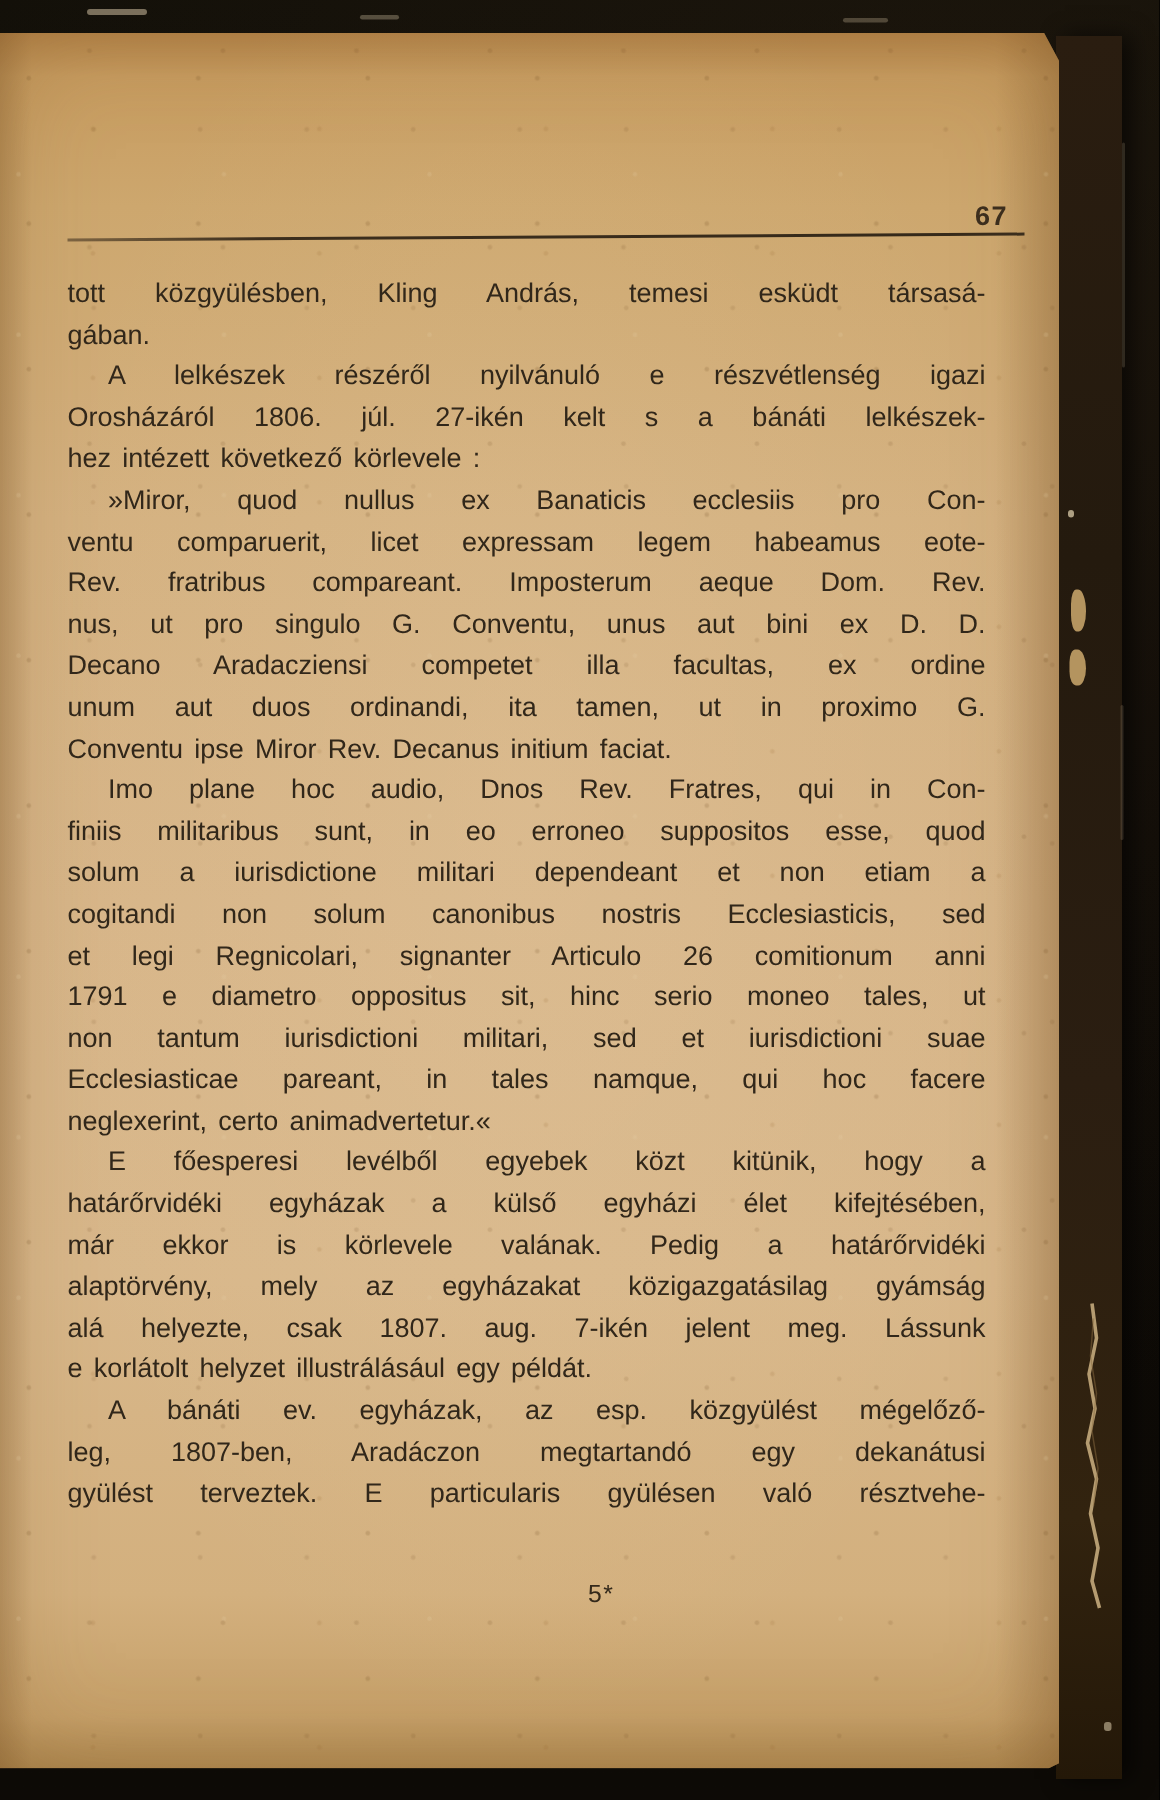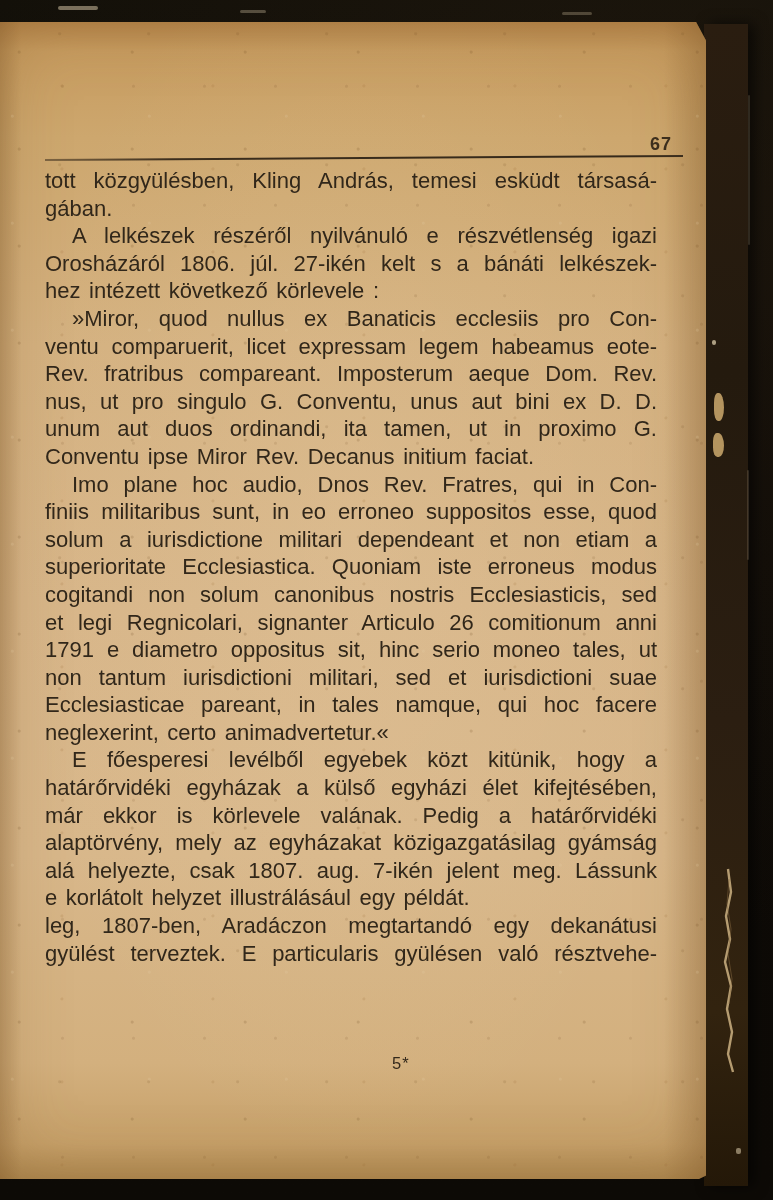--- a/index.html
+++ b/index.html
@@ -45,22 +45,22 @@
     position:absolute;left:650px;top:112px;width:46px;
     font-size:18px;font-weight:bold;color:#3c2e1d;letter-spacing:1px;
   }
   .header-rule{
     position:absolute;left:45px;top:135px;width:638px;height:2px;
     background:linear-gradient(90deg,rgba(60,45,28,.55),#3c2e1d 20%,#35291a 90%,#3c2e1d);
     transform:rotate(-0.35deg);
   }
   
   .body-text{
-    position:absolute;left:45px;top:145px;width:612px;
-    color:#31271a;font-size:22px;line-height:27.6px;
+    position:absolute;left:45px;top:160px;width:612px;
+    color:#31271a;font-size:18px;line-height:27.6px;
     word-spacing:2.5px;
   }
   .line{
     text-align:justify;text-align-last:justify;
     white-space:normal;height:27.6px;overflow:visible;
   }
   .line.parend{text-align-last:left;}
   .line.indent{text-indent:27px;}
   .signature{
     position:absolute;left:392px;top:1032px;
@@ -98,38 +98,39 @@
     <div class="body-text">
       <div class="line">tott közgyülésben, Kling András, temesi esküdt társasá-</div>
       <div class="line parend">gában.</div>
       <div class="line indent">A lelkészek részéről nyilvánuló e részvétlenség igazi</div>
       <div class="line">Orosházáról 1806. júl. 27-ikén kelt s a bánáti lelkészek-</div>
       <div class="line parend">hez intézett következő körlevele :</div>
       <div class="line indent">»Miror, quod nullus ex Banaticis ecclesiis pro Con-</div>
       <div class="line">ventu comparuerit, licet expressam legem habeamus eote-</div>
       <div class="line">Rev. fratribus compareant. Imposterum aeque Dom. Rev.</div>
       <div class="line">nus, ut pro singulo G. Conventu, unus aut bini ex D. D.</div>
+      <div class="line">Decano Aradacziensi competet illa facultas, ex ordine</div>
       <div class="line">unum aut duos ordinandi, ita tamen, ut in proximo G.</div>
       <div class="line parend">Conventu ipse Miror Rev. Decanus initium faciat.</div>
       <div class="line indent">Imo plane hoc audio, Dnos Rev. Fratres, qui in Con-</div>
       <div class="line">finiis militaribus sunt, in eo erroneo suppositos esse, quod</div>
       <div class="line">solum a iurisdictione militari dependeant et non etiam a</div>
-      <div class="line">superioritate Ecclesiastica. Quoniam iste erroneus modus</div>
       <div class="line">cogitandi non solum canonibus nostris Ecclesiasticis, sed</div>
       <div class="line">et legi Regnicolari, signanter Articulo 26 comitionum anni</div>
       <div class="line">1791 e diametro oppositus sit, hinc serio moneo tales, ut</div>
       <div class="line">non tantum iurisdictioni militari, sed et iurisdictioni suae</div>
       <div class="line">Ecclesiasticae pareant, in tales namque, qui hoc facere</div>
       <div class="line parend">neglexerint, certo animadvertetur.«</div>
       <div class="line indent">E főesperesi levélből egyebek közt kitünik, hogy a</div>
       <div class="line">határőrvidéki egyházak a külső egyházi élet kifejtésében,</div>
       <div class="line">már ekkor is körlevele valának. Pedig a határőrvidéki</div>
       <div class="line">alaptörvény, mely az egyházakat közigazgatásilag gyámság</div>
       <div class="line">alá helyezte, csak 1807. aug. 7-ikén jelent meg. Lássunk</div>
       <div class="line parend">e korlátolt helyzet illustrálásául egy példát.</div>
+      <div class="line indent">A bánáti ev. egyházak, az esp. közgyülést mégelőző-</div>
       <div class="line">leg, 1807-ben, Aradáczon megtartandó egy dekanátusi</div>
       <div class="line">gyülést terveztek. E particularis gyülésen való résztvehe-</div>
     </div>
 
     <div class="signature">5*</div>
   </div>
 
 </div>
 
 </body></html>

